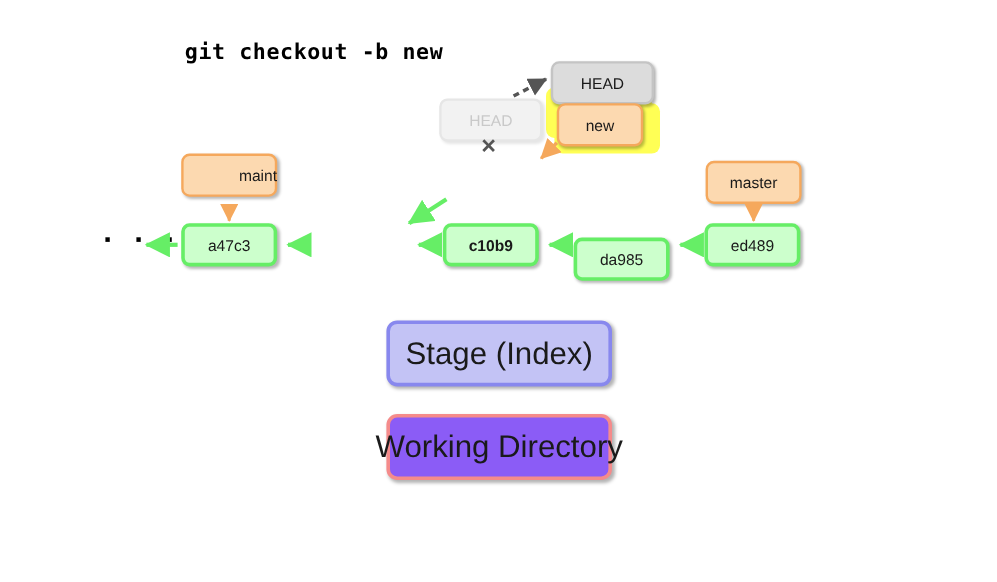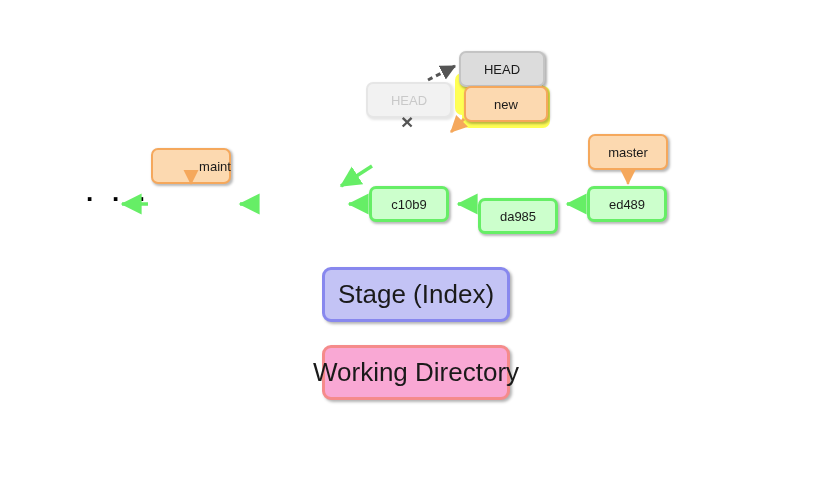--- a/index.html
+++ b/index.html
@@ -76,21 +76,21 @@
     height: 36px;
     background: #f2f2f2;
     border: 2px solid #e6e6e6;
     color: #c9c9c9;
     box-shadow: 1.5px 1.5px 2.5px rgba(0,0,0,0.10);
     z-index: 3;
   }
 
   
   .new-branch {
-    width: 84px;
+    width: 72px;
     height: 36px;
     background: #fcd9b0;
     border: 2.5px solid #f5a85c;
     box-shadow: 1.5px 1.5px 2.5px rgba(0,0,0,0.28);
     z-index: 7;
   }
 
   
   .highlight {
     position: absolute;
@@ -110,21 +110,21 @@
     font-size: 26px;
     color: #1a1a1a;
     white-space: nowrap;
   }
   .stage-box {
     background: #c3c3f5;
     border: 3px solid #8888ee;
     box-shadow: 2px 2px 3px rgba(0,0,0,0.3);
   }
   .work-box {
-    background: #f9a8d4;
+    background: #8b5cf6;
     border: 3px solid #f58b8b;
     box-shadow: 2px 2px 3px rgba(0,0,0,0.3);
   }
 
   
   .dots {
     position: absolute;
     left: 86px;
     top: 186px;
     font-size: 26px;
@@ -163,20 +163,21 @@
     color: #555555;
     line-height: 1;
     z-index: 4;
   }
 </style>
 </head>
 <body>
 
 <div id="canvas">
 
+  <div class="cmd-title">git checkout -b new</div>
 
   <div class="highlight" style="left:455px; top:73px; width:88px; height:42px;"></div>
   <div class="highlight" style="left:462px; top:86px; width:88px; height:42px;"></div>
 
   <svg id="arrows-under" viewBox="0 0 831 485">
     <defs>
       <marker id="agreen" markerWidth="7" markerHeight="7" refX="5.6" refY="3" orient="auto">
         <path d="M0,0 L6,3 L0,6 z" fill="#66ee66"></path>
       </marker>
       <marker id="aorange" markerWidth="7" markerHeight="7" refX="5.6" refY="3" orient="auto">
@@ -198,33 +199,36 @@
     <g>
       <line x1="372" y1="166" x2="341" y2="186" stroke="#66ee66" stroke-width="3.5" marker-end="url(#agreen)"></line>
     </g>
 
     <g>
       <line x1="191" y1="171" x2="191" y2="184" stroke="#f5a85c" stroke-width="2.5" marker-end="url(#aorange)"></line>
       <line x1="628" y1="171" x2="628" y2="184" stroke="#f5a85c" stroke-width="2.5" marker-end="url(#aorange)"></line>
     </g>
   </svg>
 
-  <div class="node commit" style="left:369px; top:186px;">
+  <div class="node commit" style="left:151px; top:186px;">
+    <span>a47c3</span>
+  </div>
+  <div class="node commit" style="left:369px; top:186px;font-weight:bold;">
     <span>c10b9</span>
   </div>
   <div class="node commit" style="left:478px; top:186px;margin-top:12px;">
     <span>da985</span>
   </div>
   <div class="node commit" style="left:587px; top:186px;">
     <span>ed489</span>
   </div>
 
   <div class="dots">· · ·</div>
 
-  <div class="node branch" style="left:151px; top:148px;padding-left:48px;">
+  <div class="node branch" style="left:151px; top:128px;padding-left:48px;">
     <span>maint</span>
   </div>
   <div class="node branch" style="left:588px; top:134px;">
     <span>master</span>
   </div>
 
   <div class="node head-ghost" style="left:366px; top:82px;">
     <span>HEAD</span>
   </div>
 

